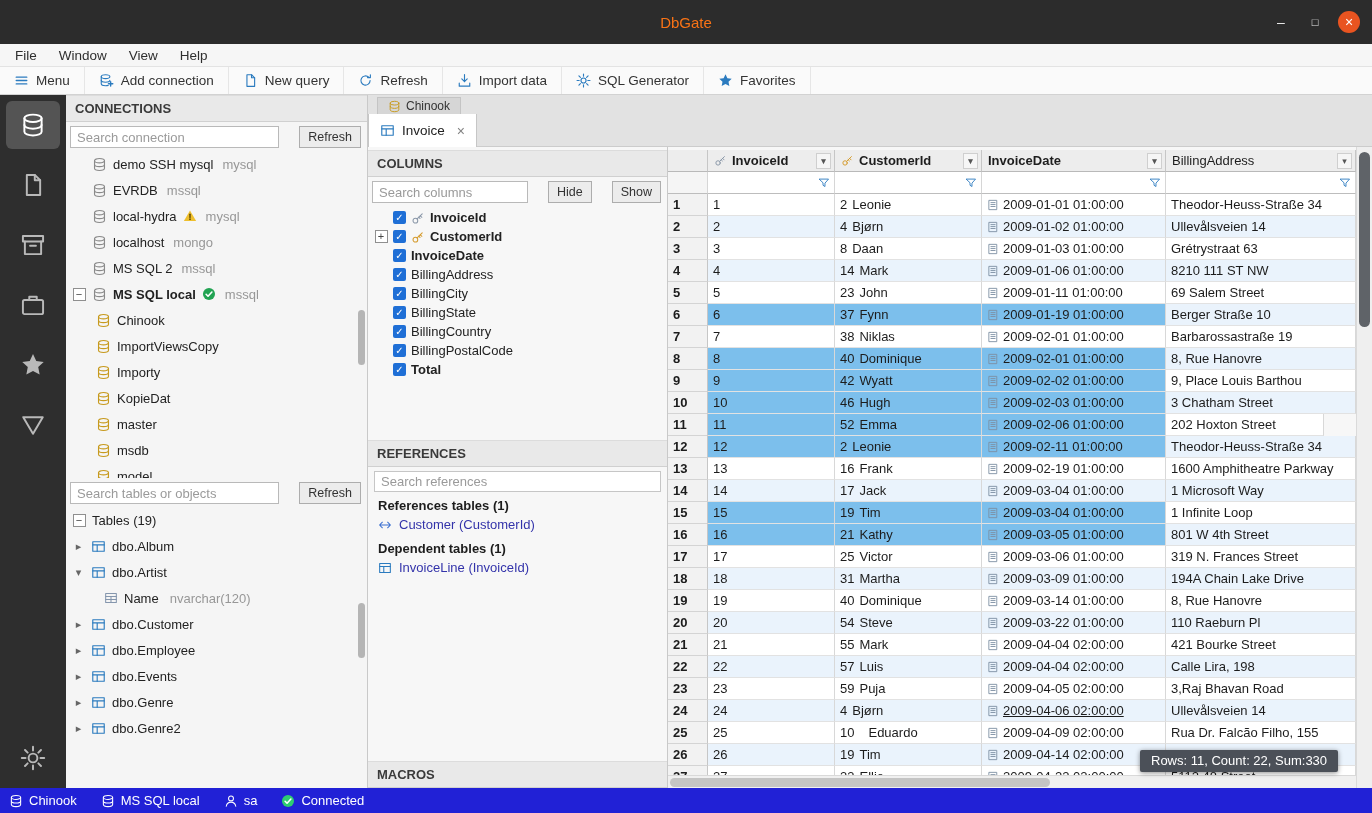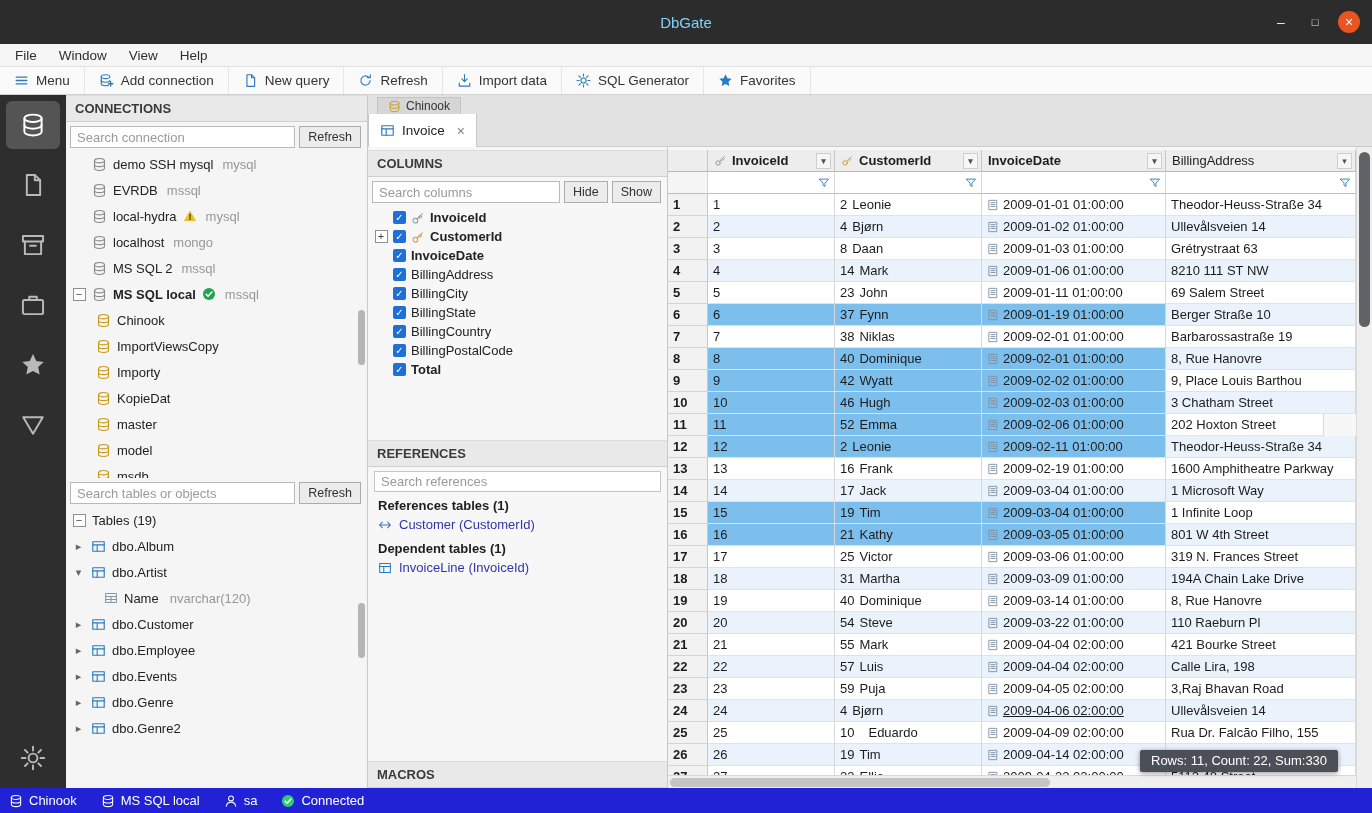--- a/index.html
+++ b/index.html
@@ -2,21 +2,21 @@
 <html><head>
 <meta charset="utf-8">
 <style>
   * { margin:0; padding:0; box-sizing:border-box; }
   html,body { width:1372px; height:813px; }
   body { font-family:"Liberation Sans", sans-serif; font-size:13px; color:#222; background:#fff; overflow:hidden; }
   .app { position:relative; width:1372px; height:813px; background:#e9e9e9; overflow:hidden; }
 
   
   .titlebar { position:absolute; left:0; top:0; width:100%; height:44px; background:#2c2c2c; display:flex; align-items:center; justify-content:center; }
-  .win-title { color:#7dd3fc; font-size:15px; }
+  .win-title { color:#f97316; font-size:15px; }
   .win-controls { position:absolute; right:12px; top:0; height:44px; display:flex; align-items:center; gap:12px; }
   .wc { width:22px; height:22px; display:flex; align-items:center; justify-content:center; color:#e6e6e6; font-size:14px; cursor:pointer; }
   .wc.max { font-size:11px; }
   .wc.close { background:#E95420; border-radius:50%; color:#fff; font-size:14px; line-height:1; }
 
   
   .menubar { position:absolute; top:44px; left:0; width:100%; height:23px; background:#f6f6f6; border-bottom:1px solid #e3e3e3; display:flex; align-items:center; padding-left:4px; }
   .menu-item { padding:0 11px; color:#2e2e2e; font-size:13.5px; cursor:pointer; }
 
   
@@ -26,21 +26,21 @@
   
   .rail { position:absolute; left:0; top:95px; width:66px; height:693px; background:#2e2e2e; display:flex; flex-direction:column; align-items:center; padding-top:6px; gap:12px; }
   .rail-item { width:54px; height:48px; border-radius:6px; display:flex; align-items:center; justify-content:center; cursor:pointer; }
   .rail-item.active { background:#545454; }
   .rail-bottom { margin-top:auto; margin-bottom:6px; }
 
   
   .conn-panel { position:absolute; left:66px; top:95px; width:302px; height:383px; background:#f5f5f5; border-right:1px solid #c9c9c9; overflow:hidden; }
   .tables-panel { position:absolute; left:66px; top:478px; width:302px; height:310px; background:#f5f5f5; border-right:1px solid #c9c9c9; overflow:hidden; }
   .panel-header { height:27px; background:#e9e9e9; border-top:1px solid #dcdcdc; border-bottom:1px solid #d0d0d0; display:flex; align-items:center; padding:0 9px; font-weight:bold; font-size:13px; color:#3a3a3a; flex:none; }
-  .search-row { display:flex; gap:4px; padding:4px 6px 3px 4px; align-items:flex-end; flex:none; }
+  .search-row { display:flex; gap:20px; padding:4px 6px 3px 4px; align-items:flex-end; flex:none; }
   .search-row input { flex:1; height:22px; border:1px solid #b9b9b9; background:#fff; padding:0 6px; font:inherit; font-size:13px; color:#222; min-width:0; }
   .search-row input::placeholder, .refs-search::placeholder { color:#9a9a9a; }
   .btn { height:22px; padding:0 8px; background:#ececec; border:1px solid #adadad; font:inherit; font-size:12.5px; color:#333; cursor:pointer; }
 
   .tree-row { height:26px; display:flex; align-items:center; gap:6px; padding-left:6px; cursor:pointer; }
   .tree-row .lbl { white-space:nowrap; }
   .tree-row.bold .lbl { font-weight:bold; }
   .eng { color:#979797; margin-left:3px; }
   .dtype { color:#979797; margin-left:5px; }
   .exp-slot { width:14px; display:flex; justify-content:center; flex:none; }
@@ -331,29 +331,29 @@
             <path d="M2.7 8c0 1.3 2.4 2.3 5.3 2.3S13.3 9.3 13.3 8"></path>
           </svg>
           <span class="lbl">master</span>
         </div>
         <div class="tree-row" style="padding-left: 30px;">
           <svg width="15" height="15" viewBox="0 0 16 16" fill="none" stroke="currentColor" stroke-width="1.2" stroke-linecap="round" stroke-linejoin="round" style="color:#c79a1e;flex:none;display:block">
             <ellipse cx="8" cy="3.9" rx="5.3" ry="2.3"></ellipse>
             <path d="M2.7 3.9v8.2c0 1.3 2.4 2.3 5.3 2.3s5.3-1 5.3-2.3V3.9"></path>
             <path d="M2.7 8c0 1.3 2.4 2.3 5.3 2.3S13.3 9.3 13.3 8"></path>
           </svg>
-          <span class="lbl">model</span>
+          <span class="lbl">msdb</span>
         </div>
         <div class="tree-row" style="padding-left: 30px;">
           <svg width="15" height="15" viewBox="0 0 16 16" fill="none" stroke="currentColor" stroke-width="1.2" stroke-linecap="round" stroke-linejoin="round" style="color:#c79a1e;flex:none;display:block">
             <ellipse cx="8" cy="3.9" rx="5.3" ry="2.3"></ellipse>
             <path d="M2.7 3.9v8.2c0 1.3 2.4 2.3 5.3 2.3s5.3-1 5.3-2.3V3.9"></path>
             <path d="M2.7 8c0 1.3 2.4 2.3 5.3 2.3S13.3 9.3 13.3 8"></path>
           </svg>
-          <span class="lbl">msdb</span>
+          <span class="lbl">model</span>
         </div>
       </div>
     <div class="mini-thumb" style="top:215px;height:55px;"></div>
   </section>
 
   <section class="tables-panel">
     <div class="search-row">
       <input placeholder="Search tables or objects" style="">
       <button class="btn">Refresh</button>
     </div>

